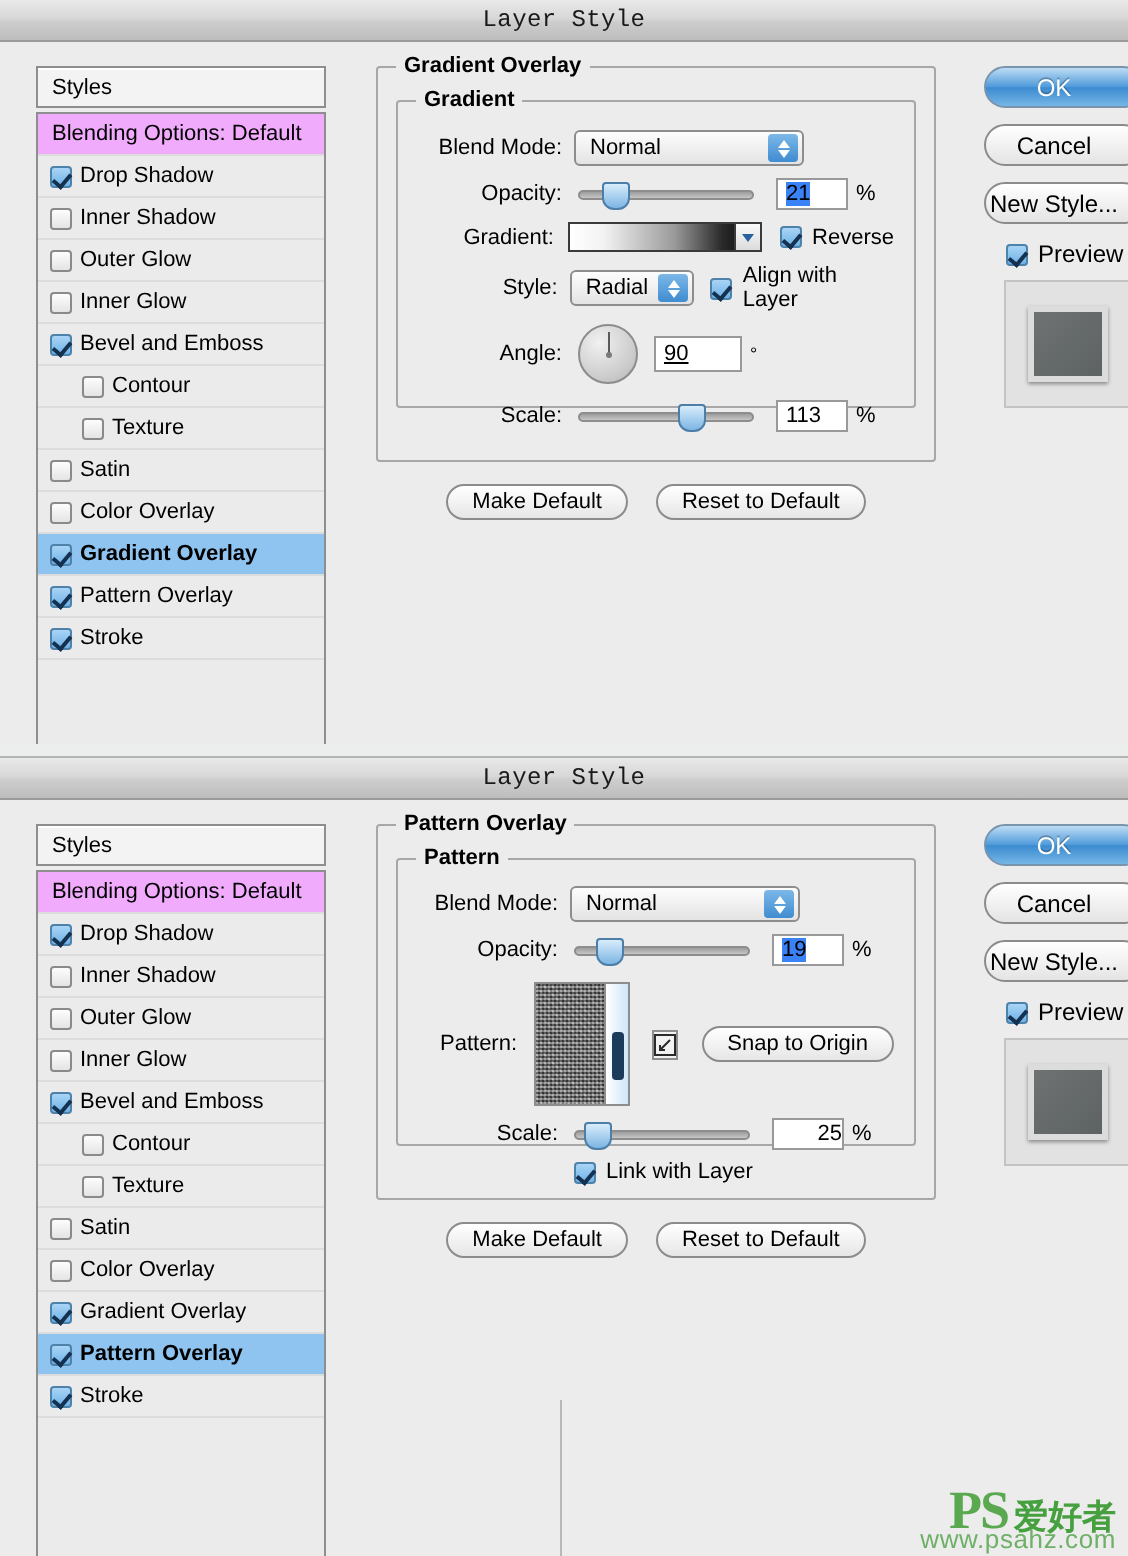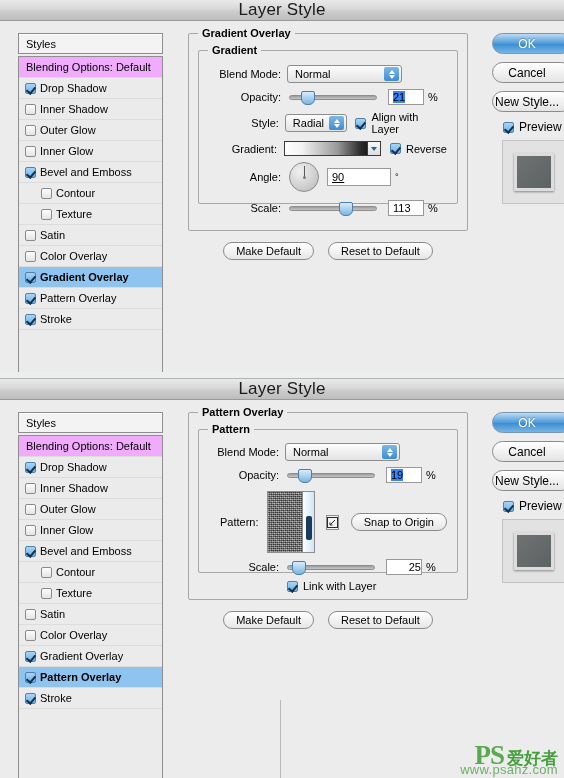--- a/index.html
+++ b/index.html
@@ -18,21 +18,21 @@
 
   
   .titlebar{
     height:20px;width:100%;
     background:linear-gradient(to bottom,#e9e9e9 0%,#d8d8d8 45%,#cdcdcd 55%,#bdbdbd 100%);
     border-bottom:1px solid #9a9a9a;
     display:flex;align-items:center;justify-content:center;
     position:relative;
   }
   #dlg2 .titlebar{border-top:1px solid #b4b4b4;}
-  .titlebar .ttl{font-size:17px;font-weight:normal;color:#1a1a1a;letter-spacing:.2px;}
+  .titlebar .ttl{font-size:12px;font-weight:normal;color:#1a1a1a;letter-spacing:.2px;font-family:Liberation Mono, monospace;}
 
   .body{position:relative;height:calc(100% - 21px);background:#ececec;}
 
   
   .sidebar{position:absolute;left:18px;top:12px;width:145px;}
   .sb-head{
     height:19px;background:#f3f3f3;border:1px solid #8e8e8e;
     display:flex;align-items:center;padding-left:7px;
     font-size:11px;font-weight:normal;
     box-shadow:inset 0 1px 0 #fff;
@@ -320,50 +320,50 @@
                 <div class="track"></div>
                 <div class="knob" style="left:21%;"></div>
               </div>
               <div class="numfield" style="width:36px;margin-left:11px;">
                 <span class="sel">21</span>
               </div>
               <span style="margin-left:4px;">%</span>
             </div>
 
             <div class="frow">
+              <div class="flabel" style="width:82px;">Gradient:</div>
+              <div class="gradswatch" style="width:102px;margin-left:7px;">
+                <span class="ddl">
+                    <i></i>
+                  </span>
+              </div>
+              <span class="cb on" style="margin-left:9px;"></span>
+              <span style="margin-left:5px;">Reverse</span>
+            </div>
+
+            <div class="frow">
               <div class="flabel" style="width:82px;">Style:</div>
               <div class="popup" style="width:64px;margin-left:6px;">
                 <span>Radial</span>
                 <span class="arrows">
                     <i class="up"></i>
                     <i class="dn"></i>
                   </span>
               </div>
               <span class="cb on" style="margin-left:8px;"></span>
               <span style="margin-left:5px;">Align with Layer</span>
             </div>
 
-            <div class="frow">
-              <div class="flabel" style="width:82px;">Gradient:</div>
-              <div class="gradswatch" style="width:102px;margin-left:7px;">
-                <span class="ddl">
-                    <i></i>
-                  </span>
-              </div>
-              <span class="cb on" style="margin-left:9px;"></span>
-              <span style="margin-left:5px;">Reverse</span>
-            </div>
-
             <div class="frow" style="margin-bottom:8px;">
               <div class="flabel" style="width:82px;">Angle:</div>
               <div class="dial" style="margin-left:8px;">
                 <span class="hand"></span>
                 <span class="hub"></span>
               </div>
-              <div class="numfield" style="width:64px;height:18px;margin-left:8px;text-decoration:underline;">
+              <div class="numfield" style="width:44px;height:18px;margin-left:8px;text-decoration:underline;">
                 <span>90</span>
               </div>
               <span style="margin-left:4px;font-size:9px;">°</span>
             </div>
 
             <div class="frow" style="margin-bottom:0;">
               <div class="flabel" style="width:82px;">Scale:</div>
               <div class="slider" style="width:88px;margin-left:8px;">
                 <div class="track"></div>
                 <div class="knob" style="left:64%;"></div>

